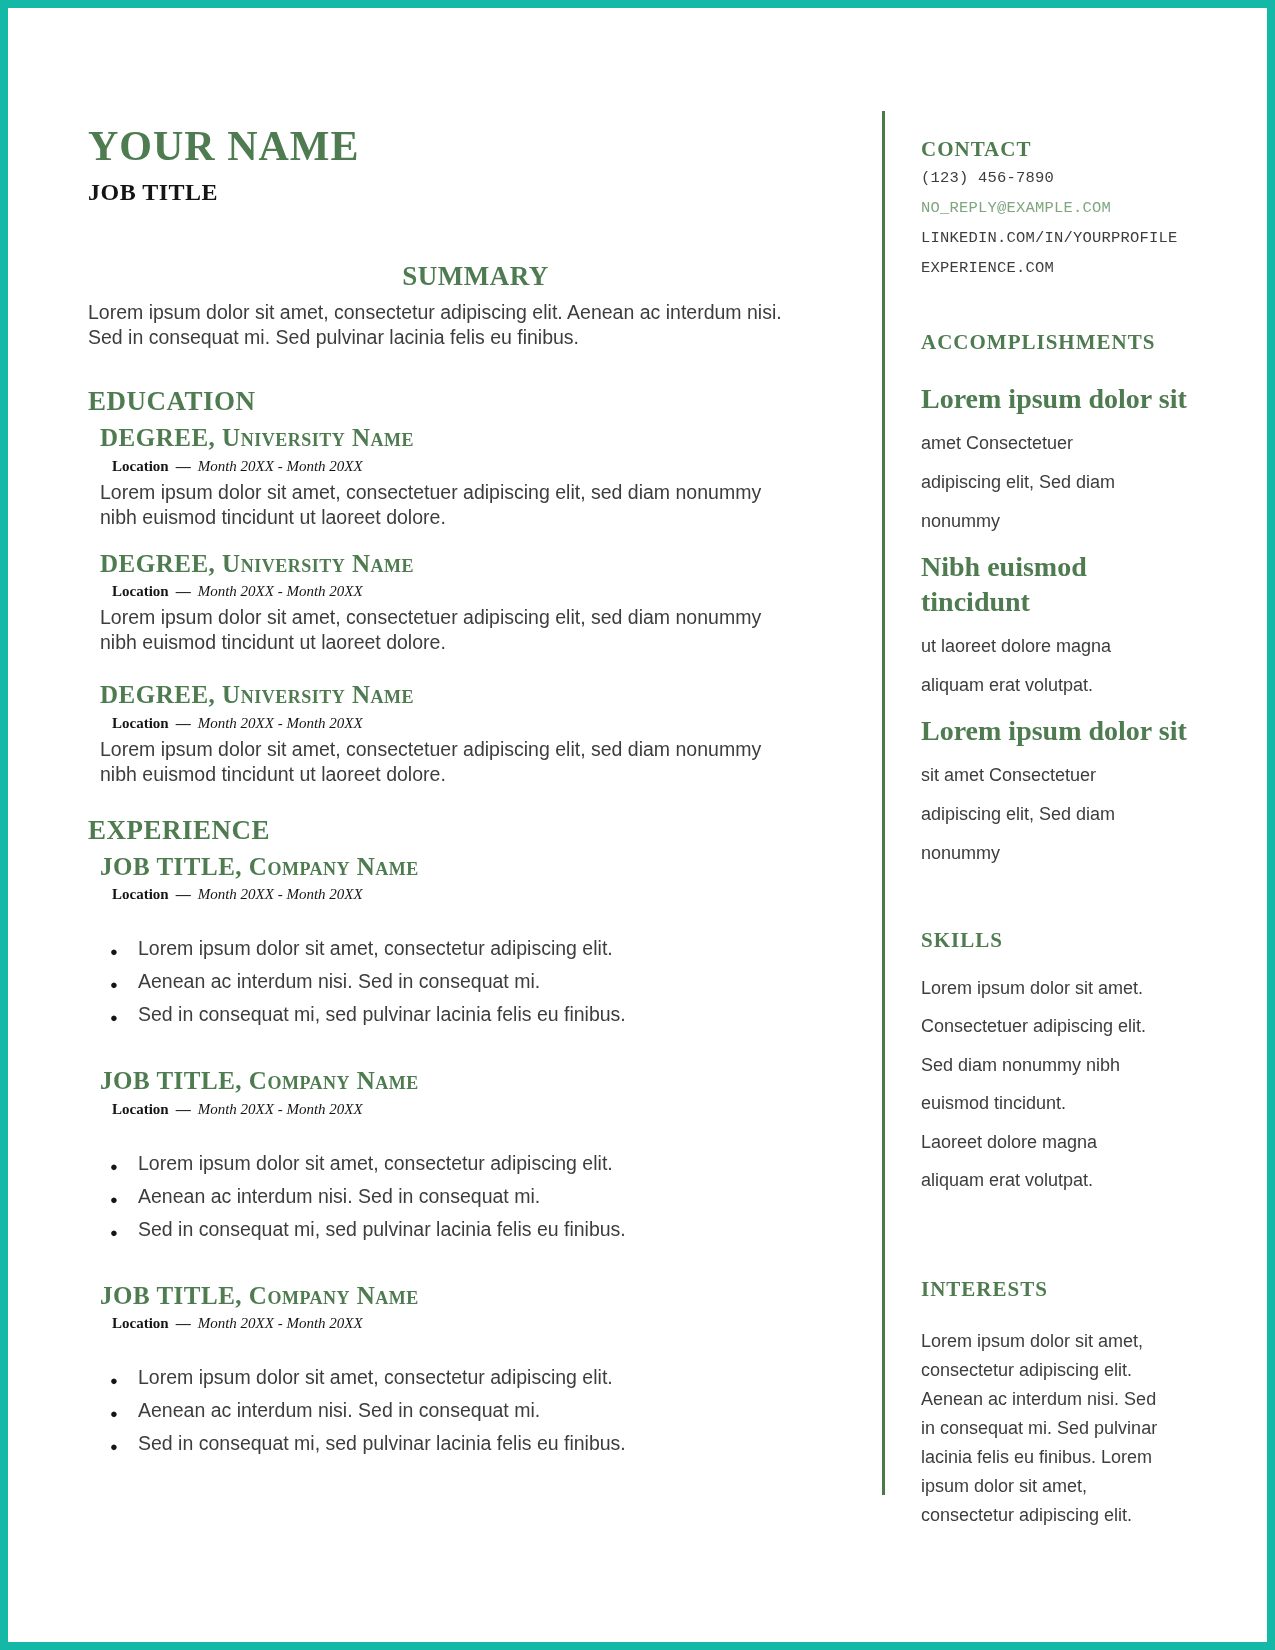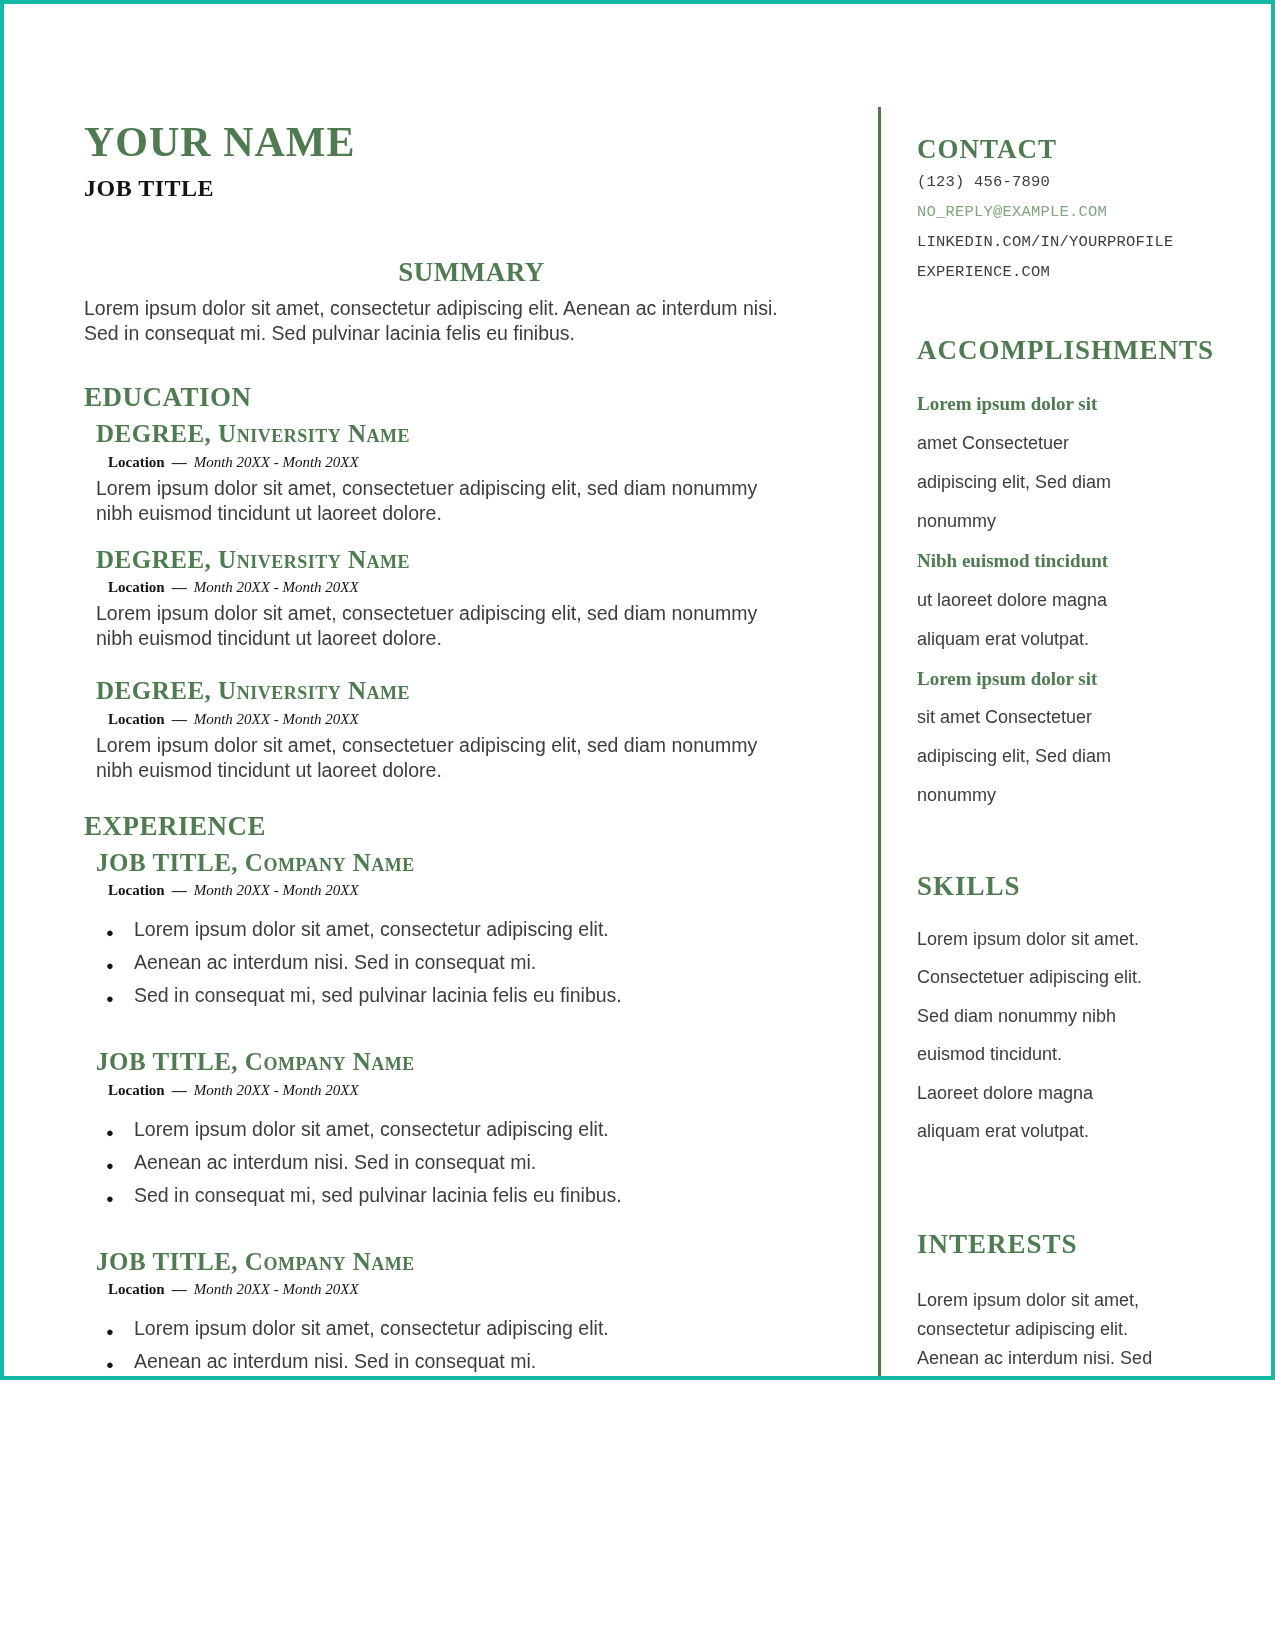--- a/index.html
+++ b/index.html
@@ -6,23 +6,23 @@
     --green:#4E7B50;
     --green-light:#7FA67F;
     --divider:#4B7947;
     --ink:#141414;
     --body:#3D3D3D;
   }
   *{box-sizing:border-box;}
   html,body{margin:0;padding:0;background:#fff;}
   .page{
     position:relative;
-    width:1275px;height:1380px;
+    width:1275px;height:1650px;
     background:#fff;
-    border:4px solid #14b8a6;
+    border:8px solid #14b8a6;
     overflow:hidden;
     font-family:"Liberation Sans", sans-serif;
   }
   
   .divider{
     position:absolute;left:874px;top:103px;
     width:3px;height:1384px;background:var(--divider);
   }
   
   .left-col{position:absolute;left:80px;top:0;width:775px;padding-top:114px;}
@@ -64,50 +64,50 @@
   }
   .entry-meta{
     margin:2px 12px 0;font-family:"Liberation Serif", serif;
     font-size:15px;line-height:1.35;color:var(--ink);
   }
   .entry-meta .loc{font-weight:bold;}
   .entry-meta .sep{font-weight:bold;margin:0 7px;}
   .entry-meta .dates{font-style:italic;}
   .entry-desc{margin-top:4px;}
 
-  .bullets{list-style:none;margin:17px 0 0;padding:0 0 0 38px;}
+  .bullets{list-style:none;margin:32px 0 0;padding:0 0 0 38px;}
   .bullets li{
     position:relative;font-size:19.5px;line-height:25px;color:var(--body);
     margin:0 0 8px;
   }
   .bullets li::before{
     content:"●";position:absolute;left:-28px;top:3px;
     font-size:13px;color:var(--ink);
   }
 
   
   .h-right{
     margin:0;font-family:"Liberation Serif", serif;font-weight:bold;
-    font-size:27px;line-height:1.3;letter-spacing:1px;color:var(--green);
+    font-size:21px;line-height:1.3;letter-spacing:1px;color:var(--green);
   }
   .accomp-h{margin-top:46px;}
   .skills-h{margin-top:54px;}
   .interests-h{margin-top:76px;}
 
   .contact-list{font-family:Liberation Mono, monospace;}
   .contact-item{
     display:block;font-size:15.5px;line-height:30px;letter-spacing:0.2px;
     color:var(--body);white-space:nowrap;text-decoration:none;
   }
   a.contact-item{color:var(--body);}
   a.contact-item.email{color:var(--green-light);}
 
   .accomp-title{
     margin:8px 0 0;font-family:"Liberation Serif", serif;font-weight:bold;
-    font-size:19px;line-height:1.25;color:var(--green);
+    font-size:28px;line-height:1.25;color:var(--green);
   }
   .accomp-title.first{margin-top:24px;}
   .r-body{
     margin:8px 0 0;font-size:18px;color:var(--body);white-space:pre-line;
   }
   .accomp-text{line-height:39px;}
   .skill-item{line-height:38.5px;margin-top:0;}
   .skill-item.first{margin-top:15px;}
   .interests-text{line-height:29px;margin-top:24px;}
 </style>

